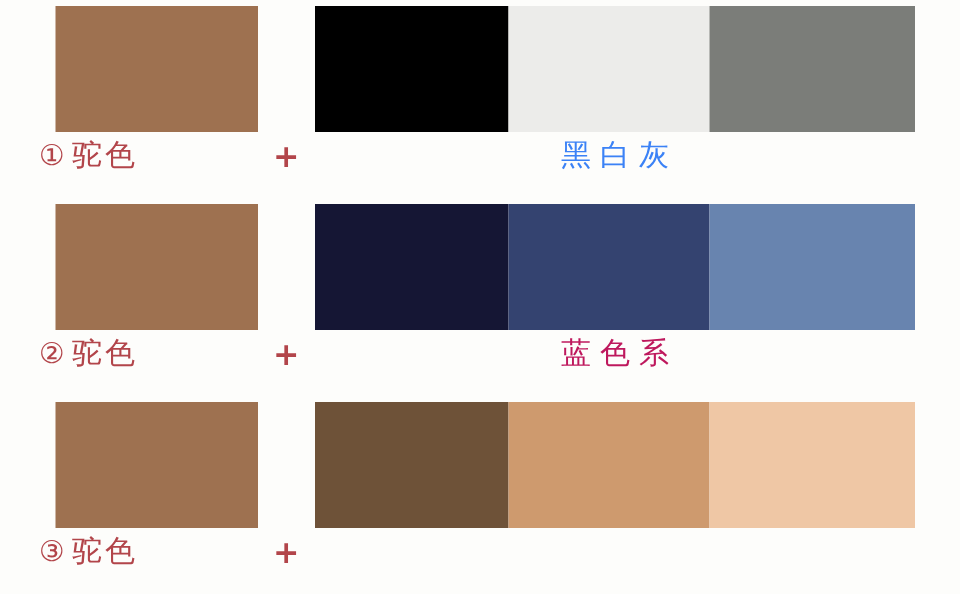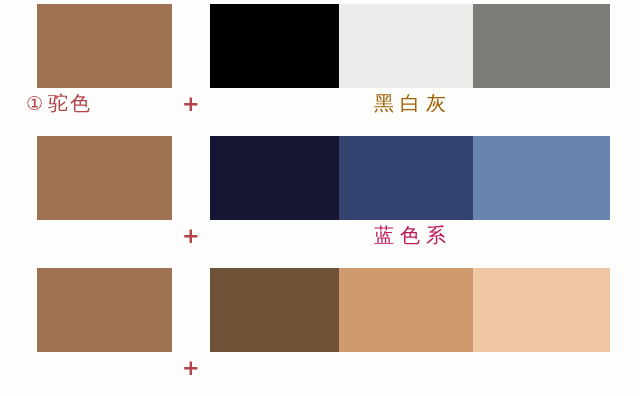--- a/index.html
+++ b/index.html
@@ -98,46 +98,52 @@
         <div class="partner-swatch" style="width: 32.25%; background-color: rgb(0, 0, 0);"></div>
         <div class="partner-swatch" style="width: 33.5%; background-color: rgb(236, 236, 234);"></div>
         <div class="partner-swatch" style="width: 34.25%; background-color: rgb(123, 125, 121);"></div>
       </div>
     </div>
     <div class="label-area">
       <div class="base-label" style="color: rgb(178, 69, 74);">
         <span class="index-mark">①</span><span>驼色</span>
       </div>
       <div class="plus-sign" style="color: rgb(178, 69, 74);">+</div>
-      <div class="partner-label" style="color: #a16207;">黑白灰</div>
+      <div class="partner-label" style="color: #3b82f6;">黑白灰</div>
     </div>
   </div>
 
   <div class="combo-row">
     <div class="swatch-area">
       <div class="base-swatch" style="background-color: rgb(158, 113, 80);"></div>
       <div class="partner-strip">
         <div class="partner-swatch" style="width: 32.25%; background-color: rgb(21, 22, 52);"></div>
         <div class="partner-swatch" style="width: 33.5%; background-color: rgb(52, 67, 112);"></div>
         <div class="partner-swatch" style="width: 34.25%; background-color: rgb(104, 132, 175);"></div>
       </div>
     </div>
     <div class="label-area">
+      <div class="base-label" style="color: rgb(178, 69, 74);">
+        <span class="index-mark">②</span><span>驼色</span>
+      </div>
       <div class="plus-sign" style="color: rgb(178, 69, 74);">+</div>
       <div class="partner-label" style="color: #be185d;">蓝色系</div>
     </div>
   </div>
 
   <div class="combo-row">
     <div class="swatch-area">
       <div class="base-swatch" style="background-color: rgb(158, 113, 80);"></div>
       <div class="partner-strip">
         <div class="partner-swatch" style="width: 32.25%; background-color: rgb(110, 82, 56);"></div>
         <div class="partner-swatch" style="width: 33.5%; background-color: rgb(206, 154, 110);"></div>
         <div class="partner-swatch" style="width: 34.25%; background-color: rgb(239, 199, 165);"></div>
       </div>
     </div>
     <div class="label-area">
+      <div class="base-label" style="color: rgb(178, 69, 74);">
+        <span class="index-mark">③</span><span>驼色</span>
+      </div>
       <div class="plus-sign" style="color: rgb(178, 69, 74);">+</div>
     </div>
   </div>
 
 </div>
 
 </body></html>

